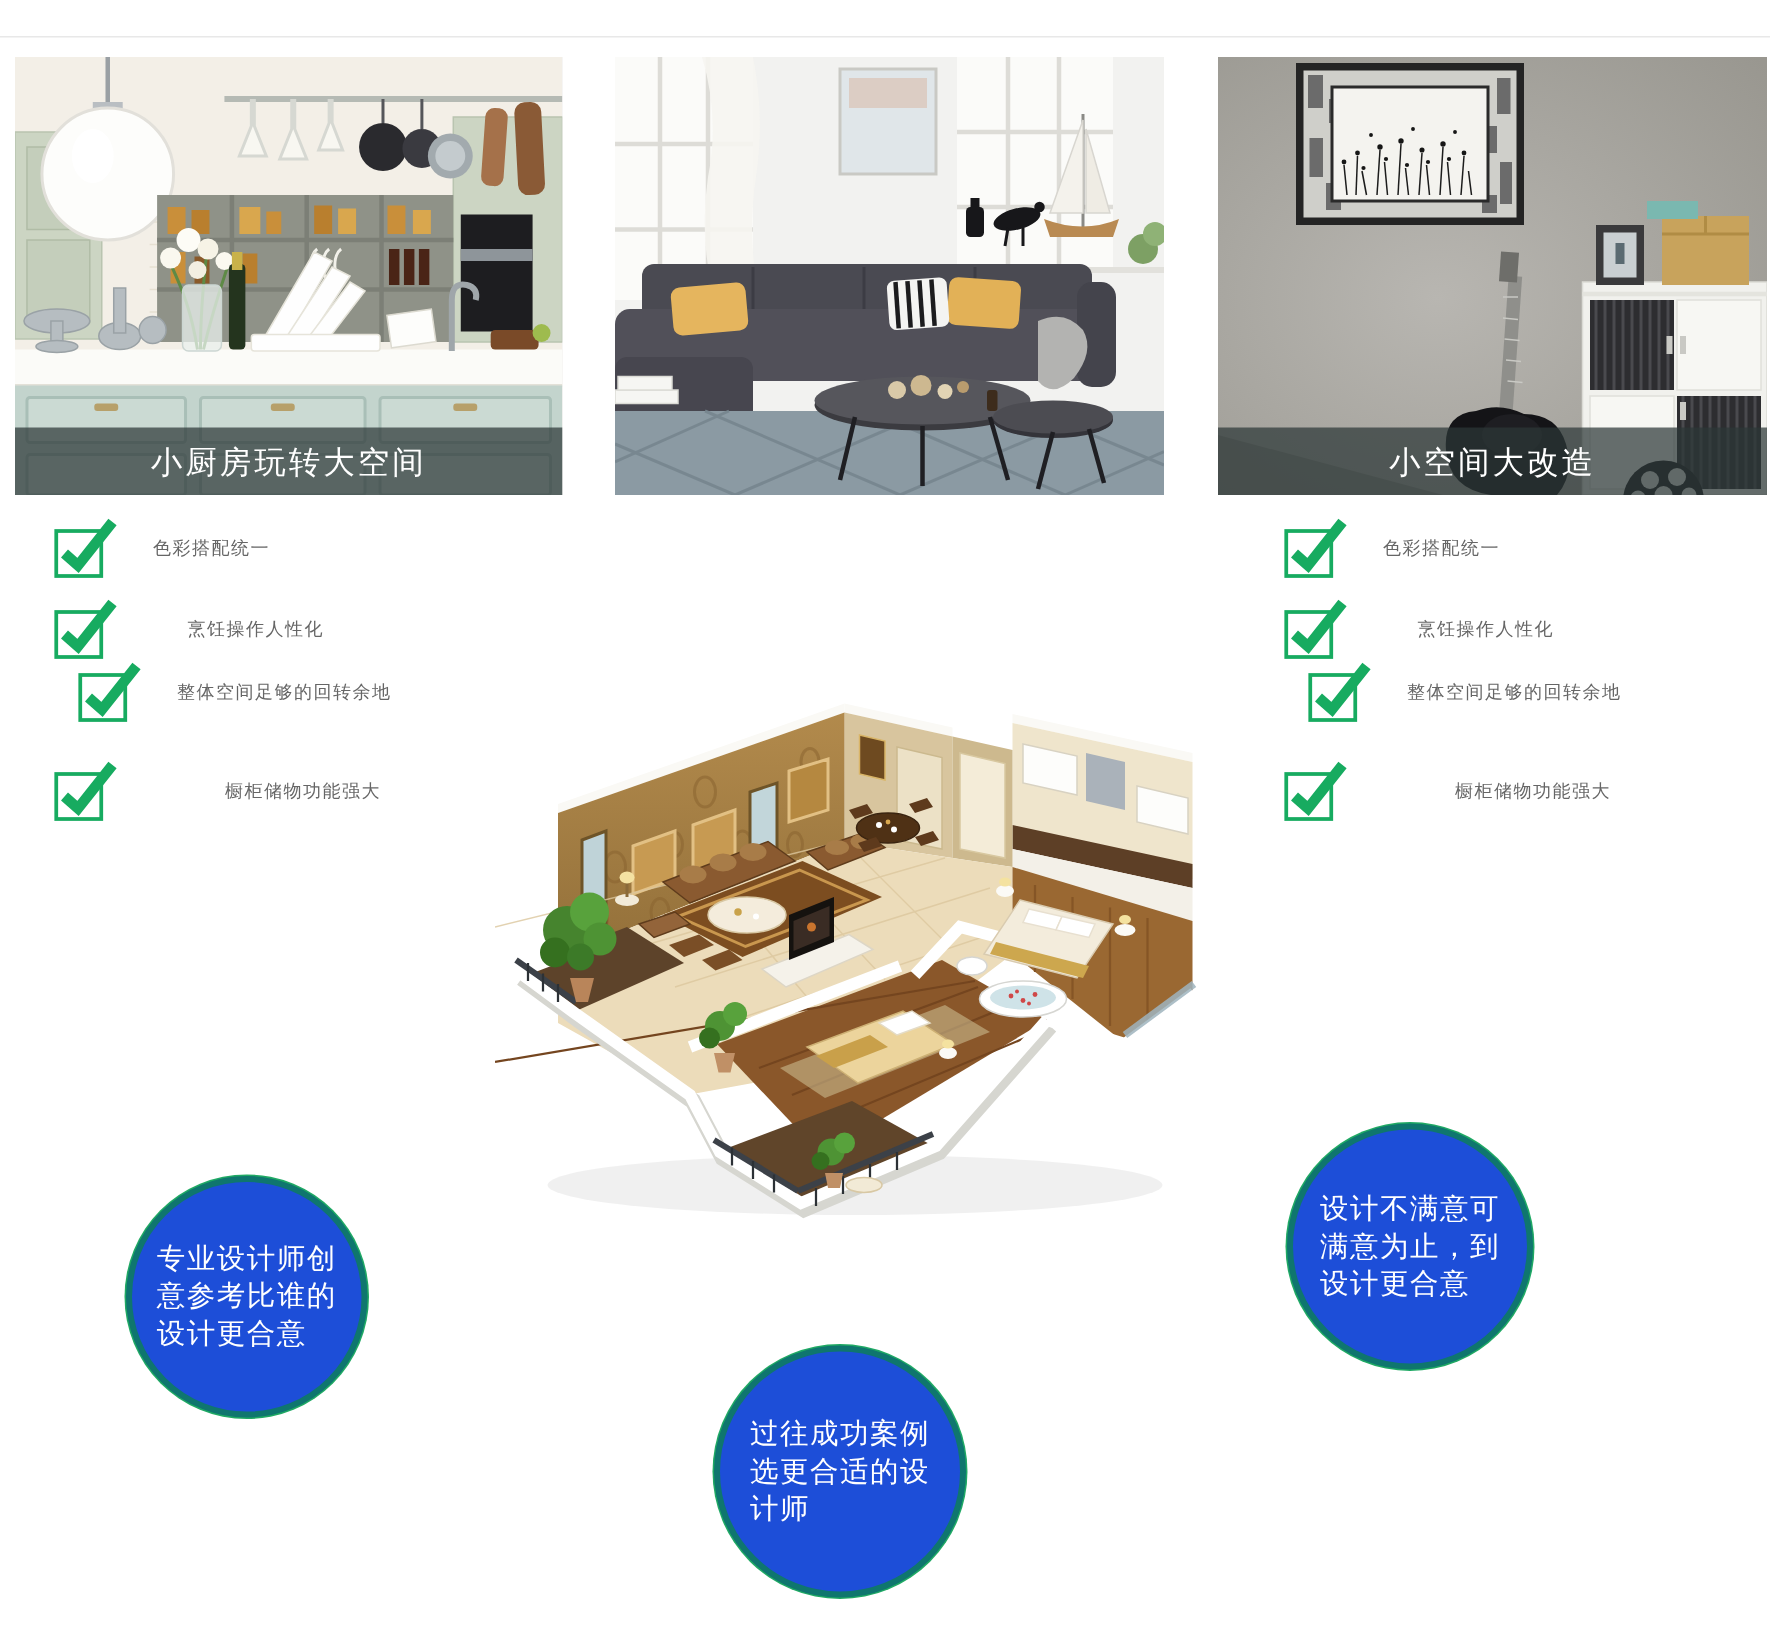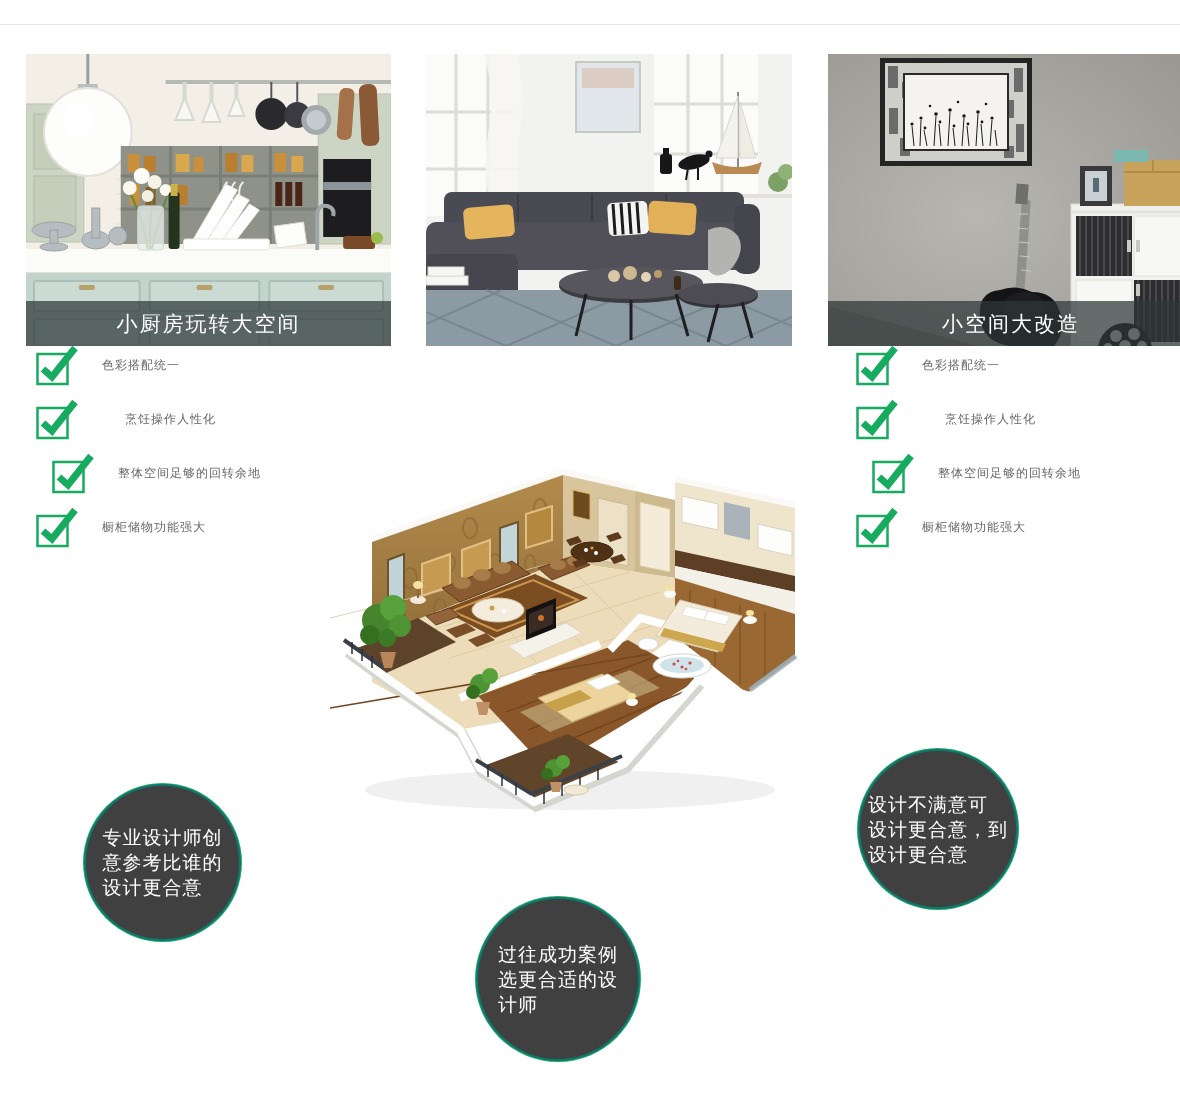--- a/index.html
+++ b/index.html
@@ -1,39 +1,39 @@
 <!DOCTYPE html>
 <html><head>
 <meta charset="utf-8">
 <style>
   html,body{margin:0;padding:0;background:#fff;}
   body{font-family:"Liberation Sans","DejaVu Sans",sans-serif;}
   .page{position:relative;width:1180px;height:1095px;background:#fff;overflow:hidden;}
   .top-divider{position:absolute;left:0;top:24px;width:1180px;height:1px;background:#e8e8e8;}
 
-  .photo-card{position:absolute;top:38px;height:292px;margin:16px;overflow:hidden;background:#eee;}
+  .photo-card{position:absolute;top:38px;height:292px;margin:0;overflow:hidden;background:#eee;}
   .photo-card svg{display:block;width:100%;height:100%;}
   .card-1{left:10px;width:365px;}
   .card-2{left:410px;width:366px;}
   .card-3{left:812px;width:366px;}
   .caption-bar{position:absolute;left:0;bottom:0;width:100%;height:45px;
     background:rgba(44,55,55,0.72);display:flex;align-items:center;justify-content:center;}
   .caption-text{color:#fff;font-size:21px;letter-spacing:2px;}
 
   .check-row{position:absolute;display:flex;align-items:flex-start;}
   .check-icon{width:44px;height:42px;flex:0 0 44px;}
   .check-label{font-size:12px;color:#666;margin-left:22px;margin-top:13px;letter-spacing:1px;white-space:nowrap;}
   .col-left .check-row{left:36px;}
   .col-right .check-row{left:856px;}
-  .row-0{top:344px;} .row-1{top:398px;gap:23px;} .row-2{top:452px;padding-left:16px;} .row-3{top:506px;}
+  .row-0{top:344px;} .row-1{top:398px;gap:23px;} .row-2{top:440px;padding-left:16px;} .row-3{top:506px;gap:48px;}
 
   .floorplan{position:absolute;left:330px;top:468px;width:470px;height:352px;}
   .floorplan svg{display:block;width:100%;height:100%;}
 
-  .bubble{position:absolute;border-radius:50%;background:#404040;border:2px solid #0f766e;
+  .bubble{position:absolute;border-radius:50%;background:#1d4ed8;border:4px solid #0f766e;
     box-shadow:0 0 0 1px #1fa964;display:flex;align-items:center;justify-content:center;}
   .bubble-1{left:84px;top:784px;width:153px;height:153px;}
   .bubble-2{left:476px;top:897px;width:160px;height:160px;}
   .bubble-3{left:858px;top:749px;width:156px;height:156px;}
   .bubble-text{color:#fff;font-size:19px;line-height:25px;text-align:left;letter-spacing:1px;}
 </style>
 </head>
 <body>
 
 <div class="page">
@@ -659,17 +659,17 @@
   <div class="bubble bubble-1">
     <div class="bubble-text">
       <div>专业设计师创</div>
       <div>意参考比谁的</div>
       <div>设计更合意</div>
     </div>
   </div>
   <div class="bubble bubble-3">
     <div class="bubble-text">
       <div>设计不满意可</div>
-      <div>设计更合意，到</div>
+      <div>满意为止，到</div>
       <div>设计更合意</div>
     </div>
   </div>
 </div>
 
 </body></html>

